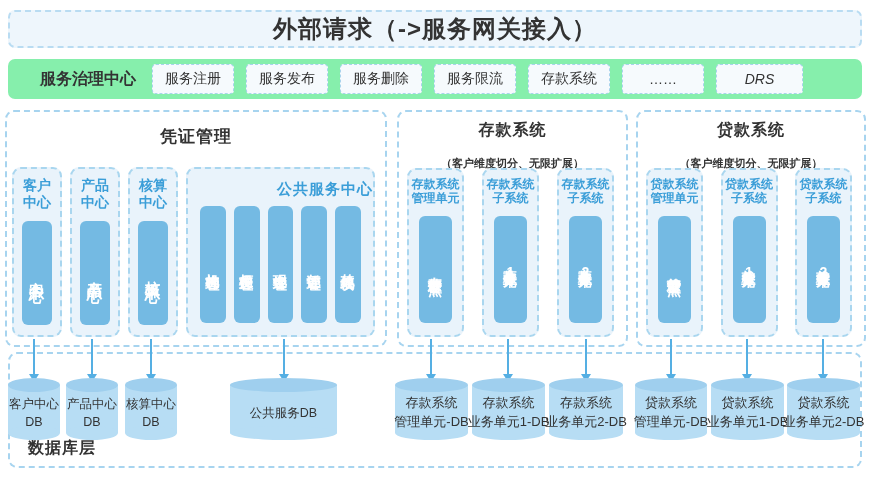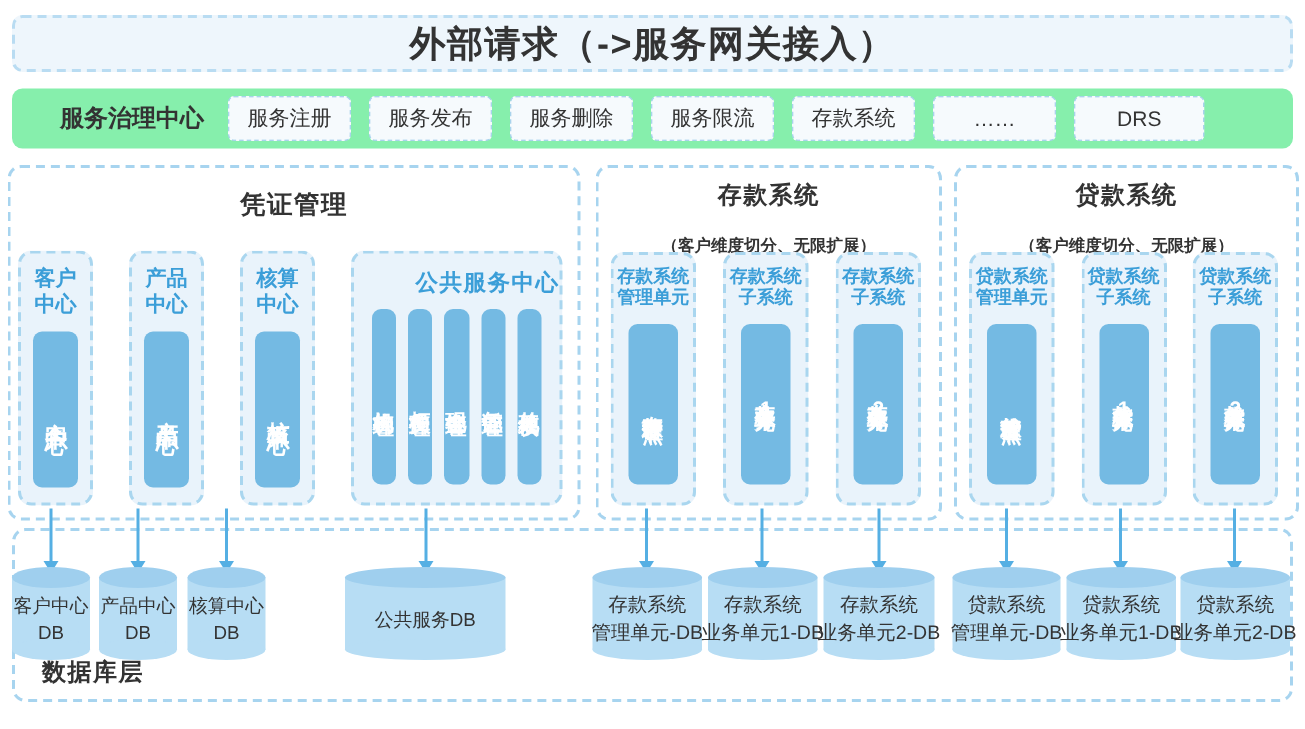--- a/index.html
+++ b/index.html
@@ -13,33 +13,33 @@
     font-size:24px; font-weight:bold; letter-spacing:1px; }
 
   
   .govbar { position:absolute; left:8px; top:59px; width:854px; height:40px;
     background:#86efac; border-radius:7px;
     display:flex; align-items:center; padding:0 32px; gap:12px; }
   .gov-title { font-size:16px; font-weight:bold; margin-right:4px; white-space:nowrap; }
   .gov-btn { height:30px; min-width:82px; padding:0 8px; background:#f6fafd;
     border:1px dashed #a9d3ec; border-radius:4px; font-size:14px; color:#333;
     font-family:inherit; cursor:pointer; }
-  .gov-btn.drs { margin-left:auto; margin-right:44px; min-width:87px; }
+  .gov-btn.drs { margin-left:auto; margin-right:44px; min-width:87px;font-style:italic; }
 
   
   .panel { position:absolute; top:110px; height:237px; background:#fff;
     border:2px dashed #a7d4ef; border-radius:9px; }
   .panel-micro   { left:5px;   width:382px; }
   .panel-deposit { left:397px; width:231px; }
   .panel-loan    { left:636px; width:230px; }
   .panel-title    { text-align:center; font-weight:bold; font-size:17px; margin-top:13px; letter-spacing:1px; }
   .panel-title.sm { font-size:16px; margin-top:8px; }
   .panel-subtitle { text-align:center; font-weight:bold; font-size:11px; margin-top:15px; }
 
-  .groups { position:absolute; left:5px; right:10px; top:55px; bottom:8px; display:flex; gap:24px; }
+  .groups { position:absolute; left:5px; right:10px; top:55px; bottom:8px; display:flex; gap:8px; }
   .groups-sys { position:absolute; left:8px; right:12px; top:56px; bottom:8px;
     display:flex; justify-content:space-between; }
 
   .group { background:#e9f3fb; border:2px dashed #a9d6ef; border-radius:9px;
     display:flex; flex-direction:column; }
   .g-narrow { width:50px; }
   .g-public { flex:1; }
   .g-sys { width:57px; }
 
   .group-header { color:#3b9ed8; font-weight:bold; font-size:14px; text-align:center;

